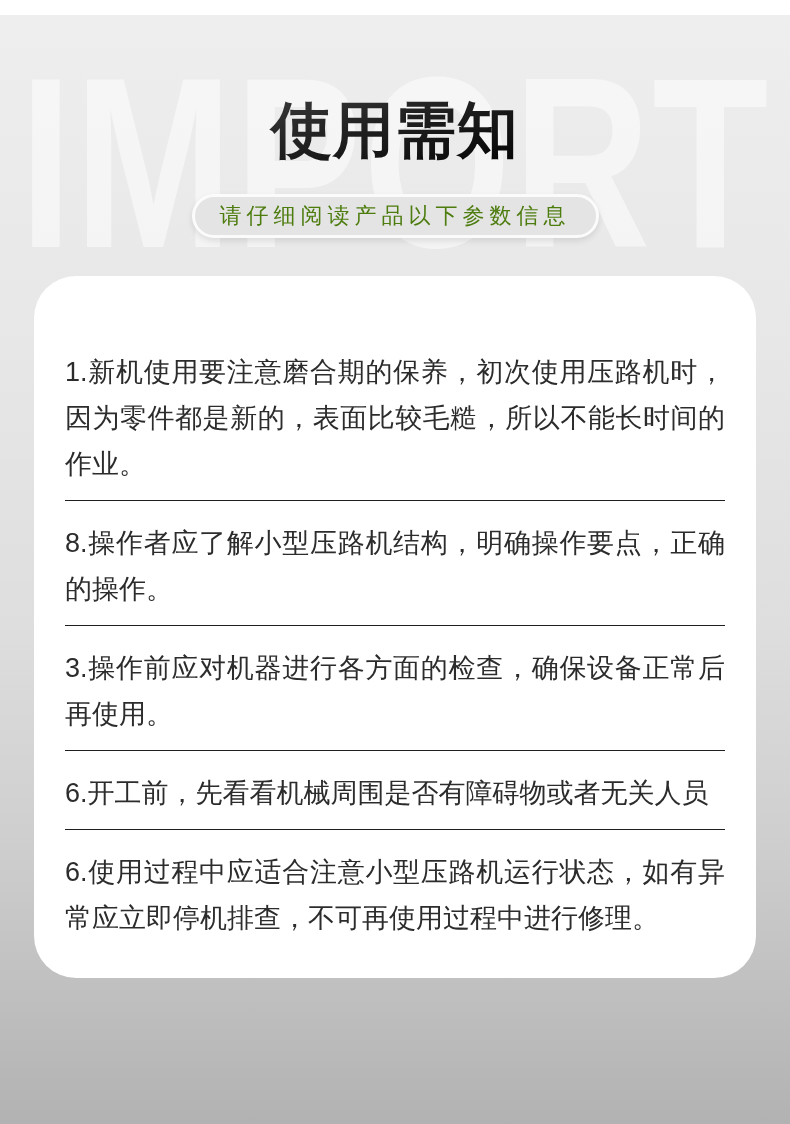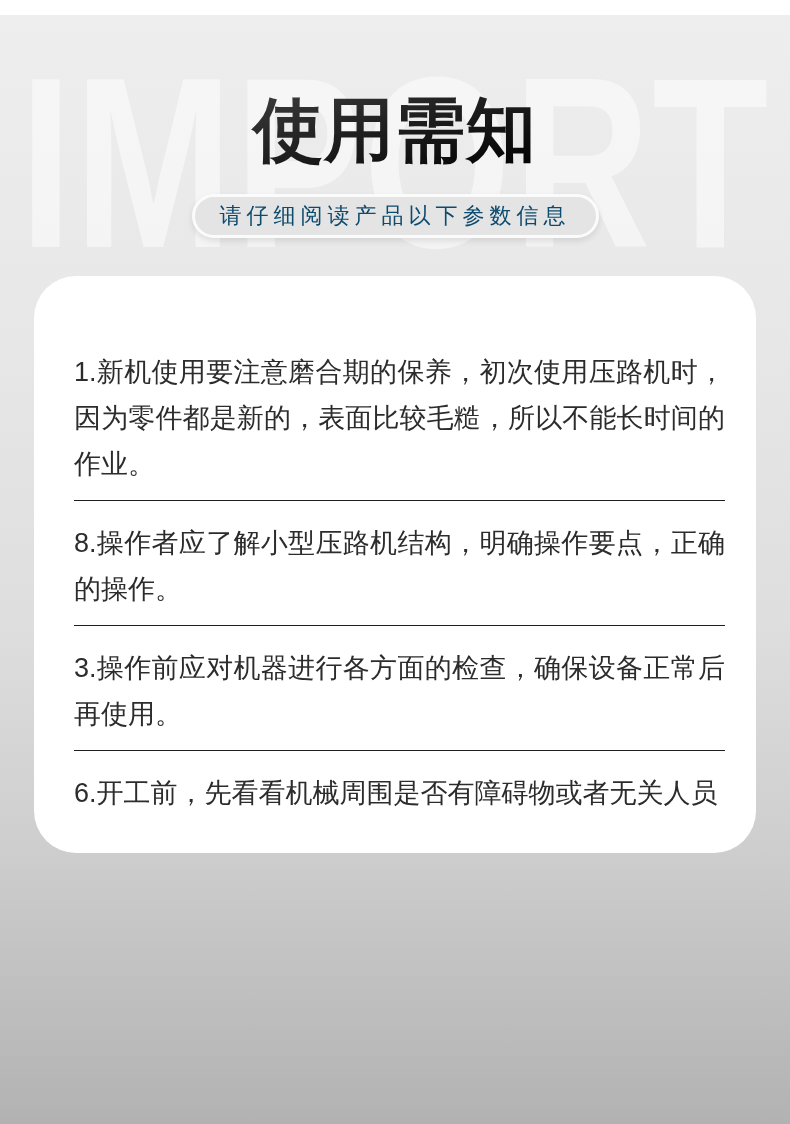--- a/index.html
+++ b/index.html
@@ -44,21 +44,21 @@
   .header {
     position: relative;
     height: 261px;
     z-index: 1;
   }
 
   .page-title {
     position: absolute;
     top: 78px; left: 0; right: 0;
     text-align: center;
-    font-size: 70px; line-height: 74px;
+    font-size: 61px; line-height: 74px;
     font-weight: 900;
     letter-spacing: 1px;
     background: linear-gradient(165deg,
       var(--title_grad_top, #5a5a5a) 0%,
       #222222 45%,
       var(--title_grad_bottom, #000000) 78%);
     -webkit-background-clip: text;
     background-clip: text;
     color: transparent;
   }
@@ -72,39 +72,38 @@
     display: inline-block;
     padding: 6px 25px;
     border: 3px solid var(--pill_border, #fbfbfb);
     border-radius: 999px;
     background: var(--pill_bg, #e4e4e4);
     box-shadow: 0 3px 6px rgba(0,0,0,0.10);
   }
   .subtitle-pill span {
     font-size: 22px; line-height: 26px;
     letter-spacing: 5px;
-    color: #0c4a6e;
+    color: #4d7c0f;
     font-weight: 500;
     white-space: nowrap;
   }
 
   .notice-card {
     position: relative;
     z-index: 1;
     width: 722px;
     margin: 0 auto;
     background: var(--card_bg, #ffffff);
     border-radius: 42px;
     padding: 54px 31px 24px;
   }
 
   .notice {
     padding: 19px 0 13px;
     border-bottom: 1.5px solid var(--divider, #1f1f1f);
-    margin-left: 9px;
   }
   .notice:last-child { border-bottom: none; }
 
   .notice p {
     font-size: 27px;
     line-height: 46px;
     color: var(--text, #2c2c2c);
     font-weight: 400;
     letter-spacing: 0;
     text-align: justify;
@@ -142,16 +141,19 @@
 
       <div class="notice">
         <p>3.操作前应对机器进行各方面的检查，确保设备正常后再使用。</p>
       </div>
 
       <div class="notice">
         <p>6.开工前，先看看机械周围是否有障碍物或者无关人员</p>
       </div>
 
 
+      <div class="notice">
+        <p>6.使用过程中应适合注意小型压路机运行状态，如有异常应立即停机排查，不可再使用过程中进行修理。</p>
+      </div>
     </div>
 
   </div>
 </div>
 
 </body></html>

